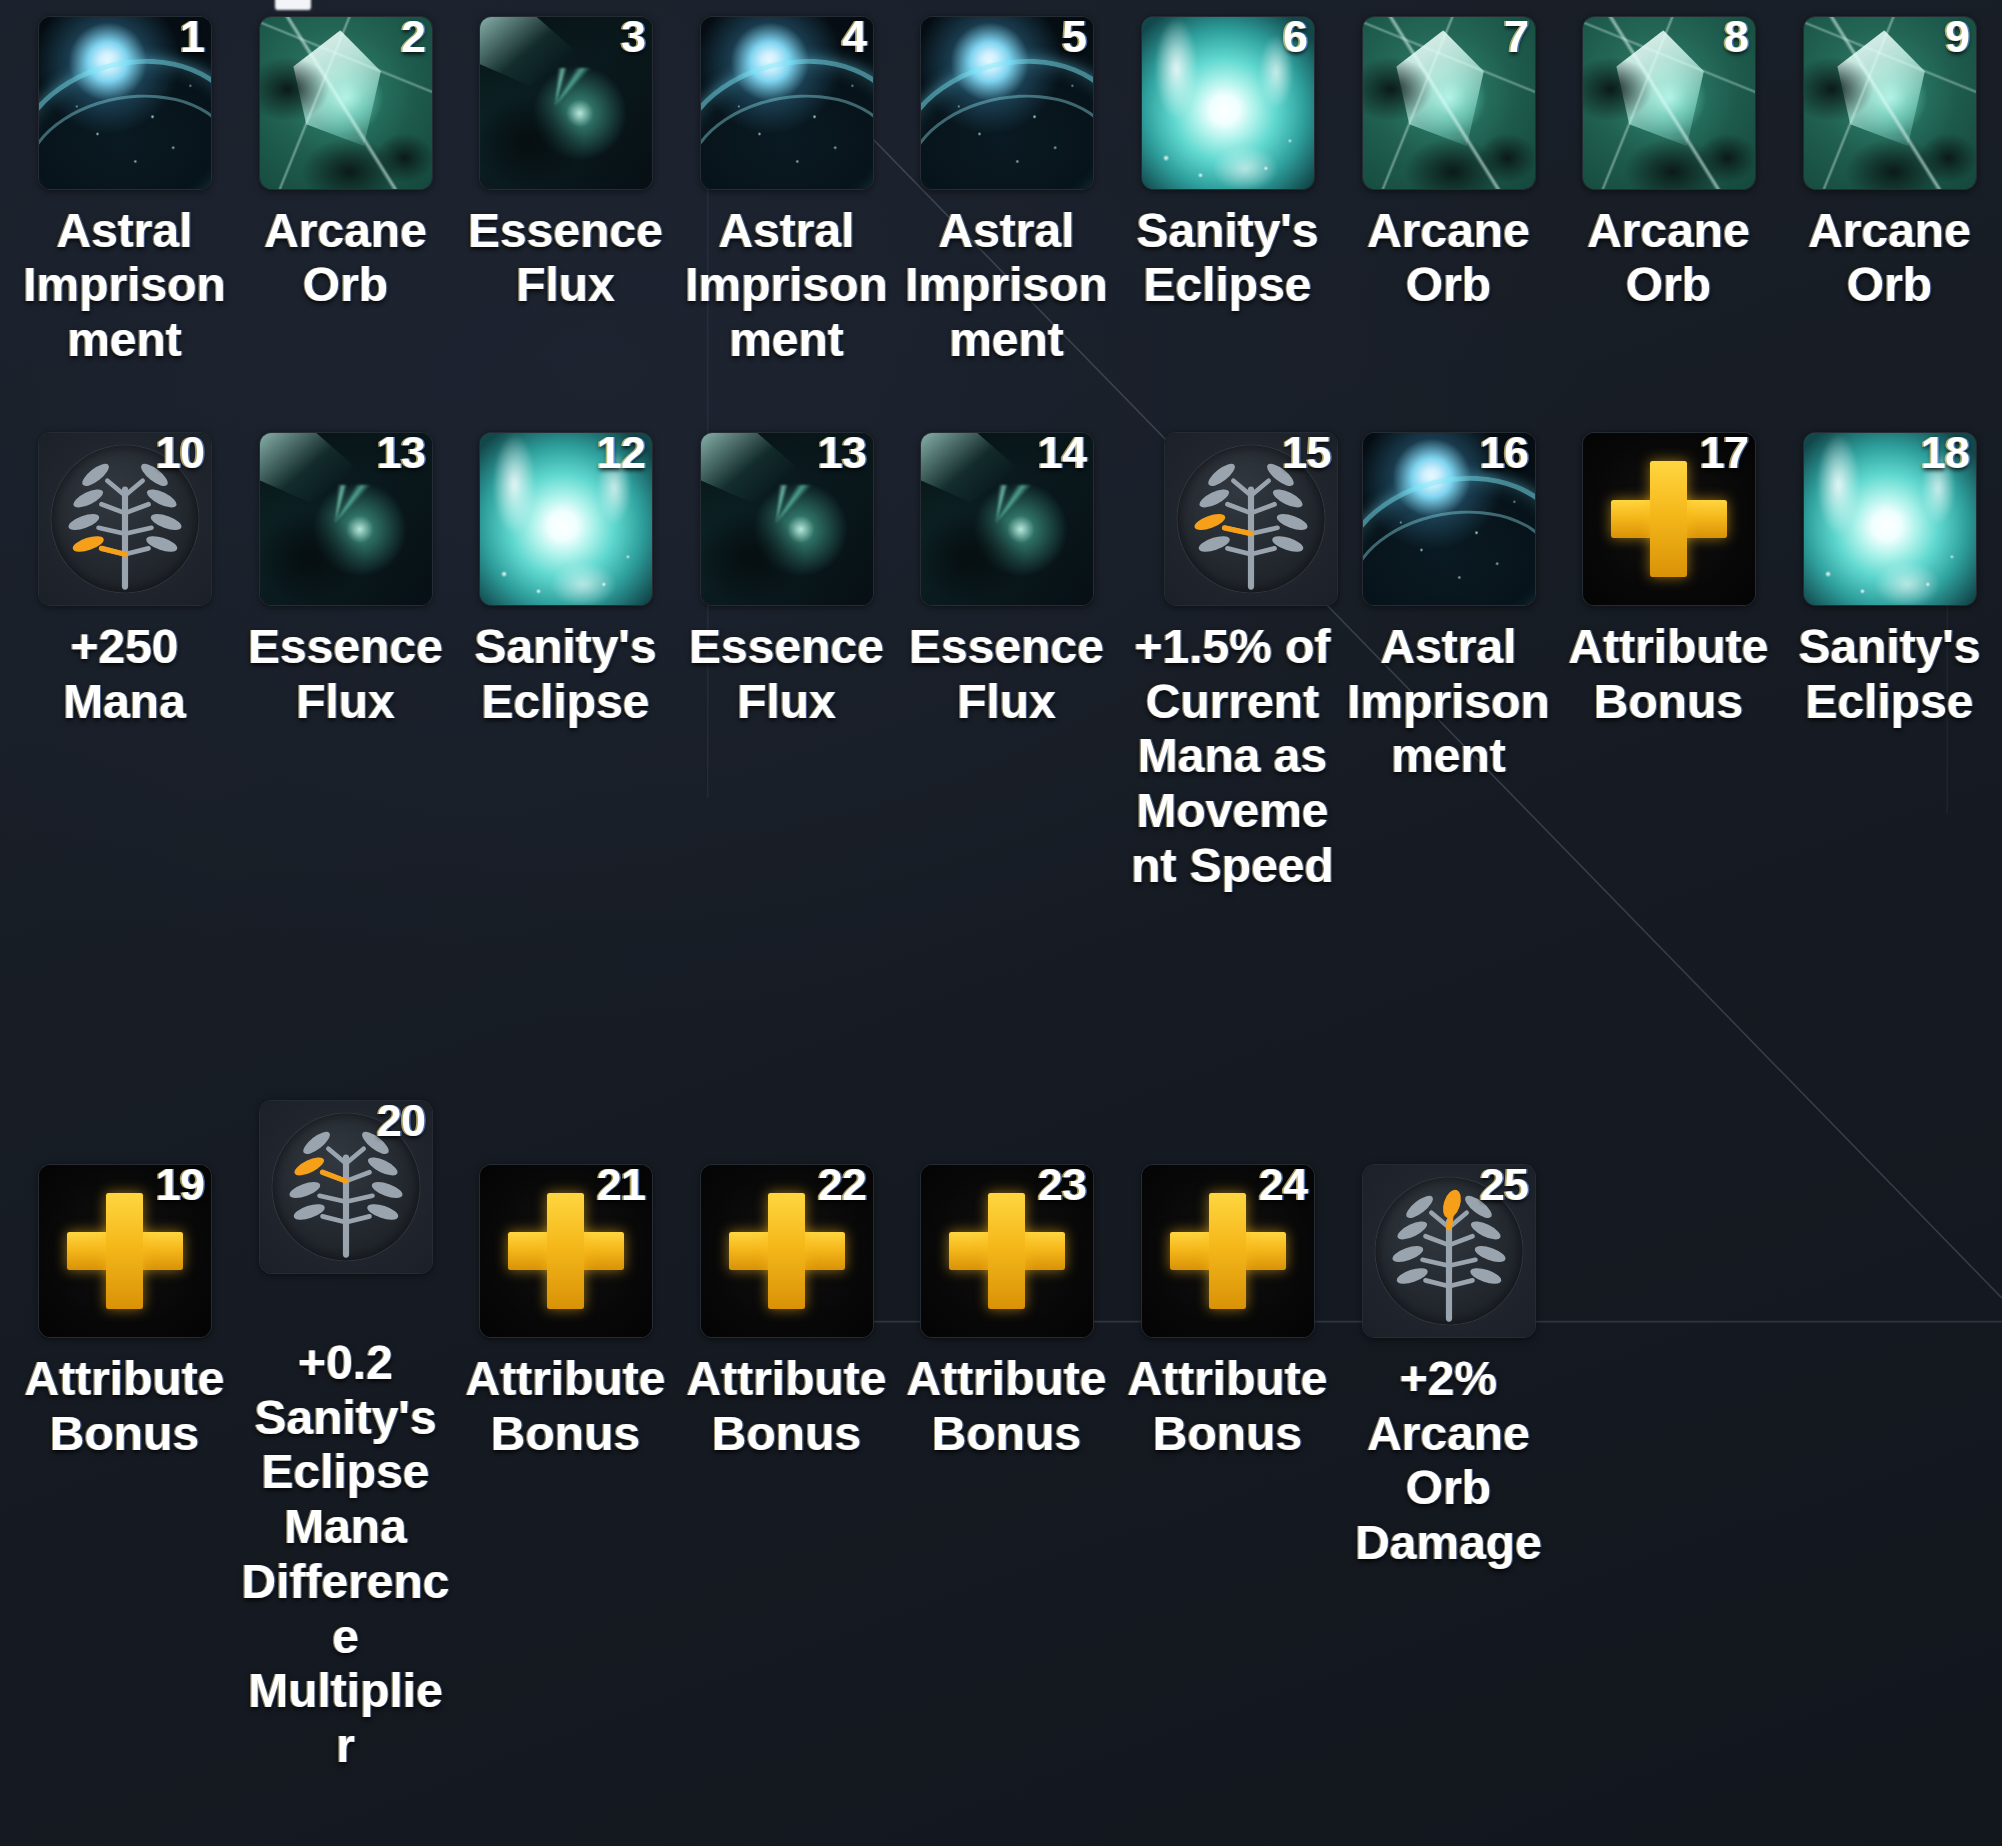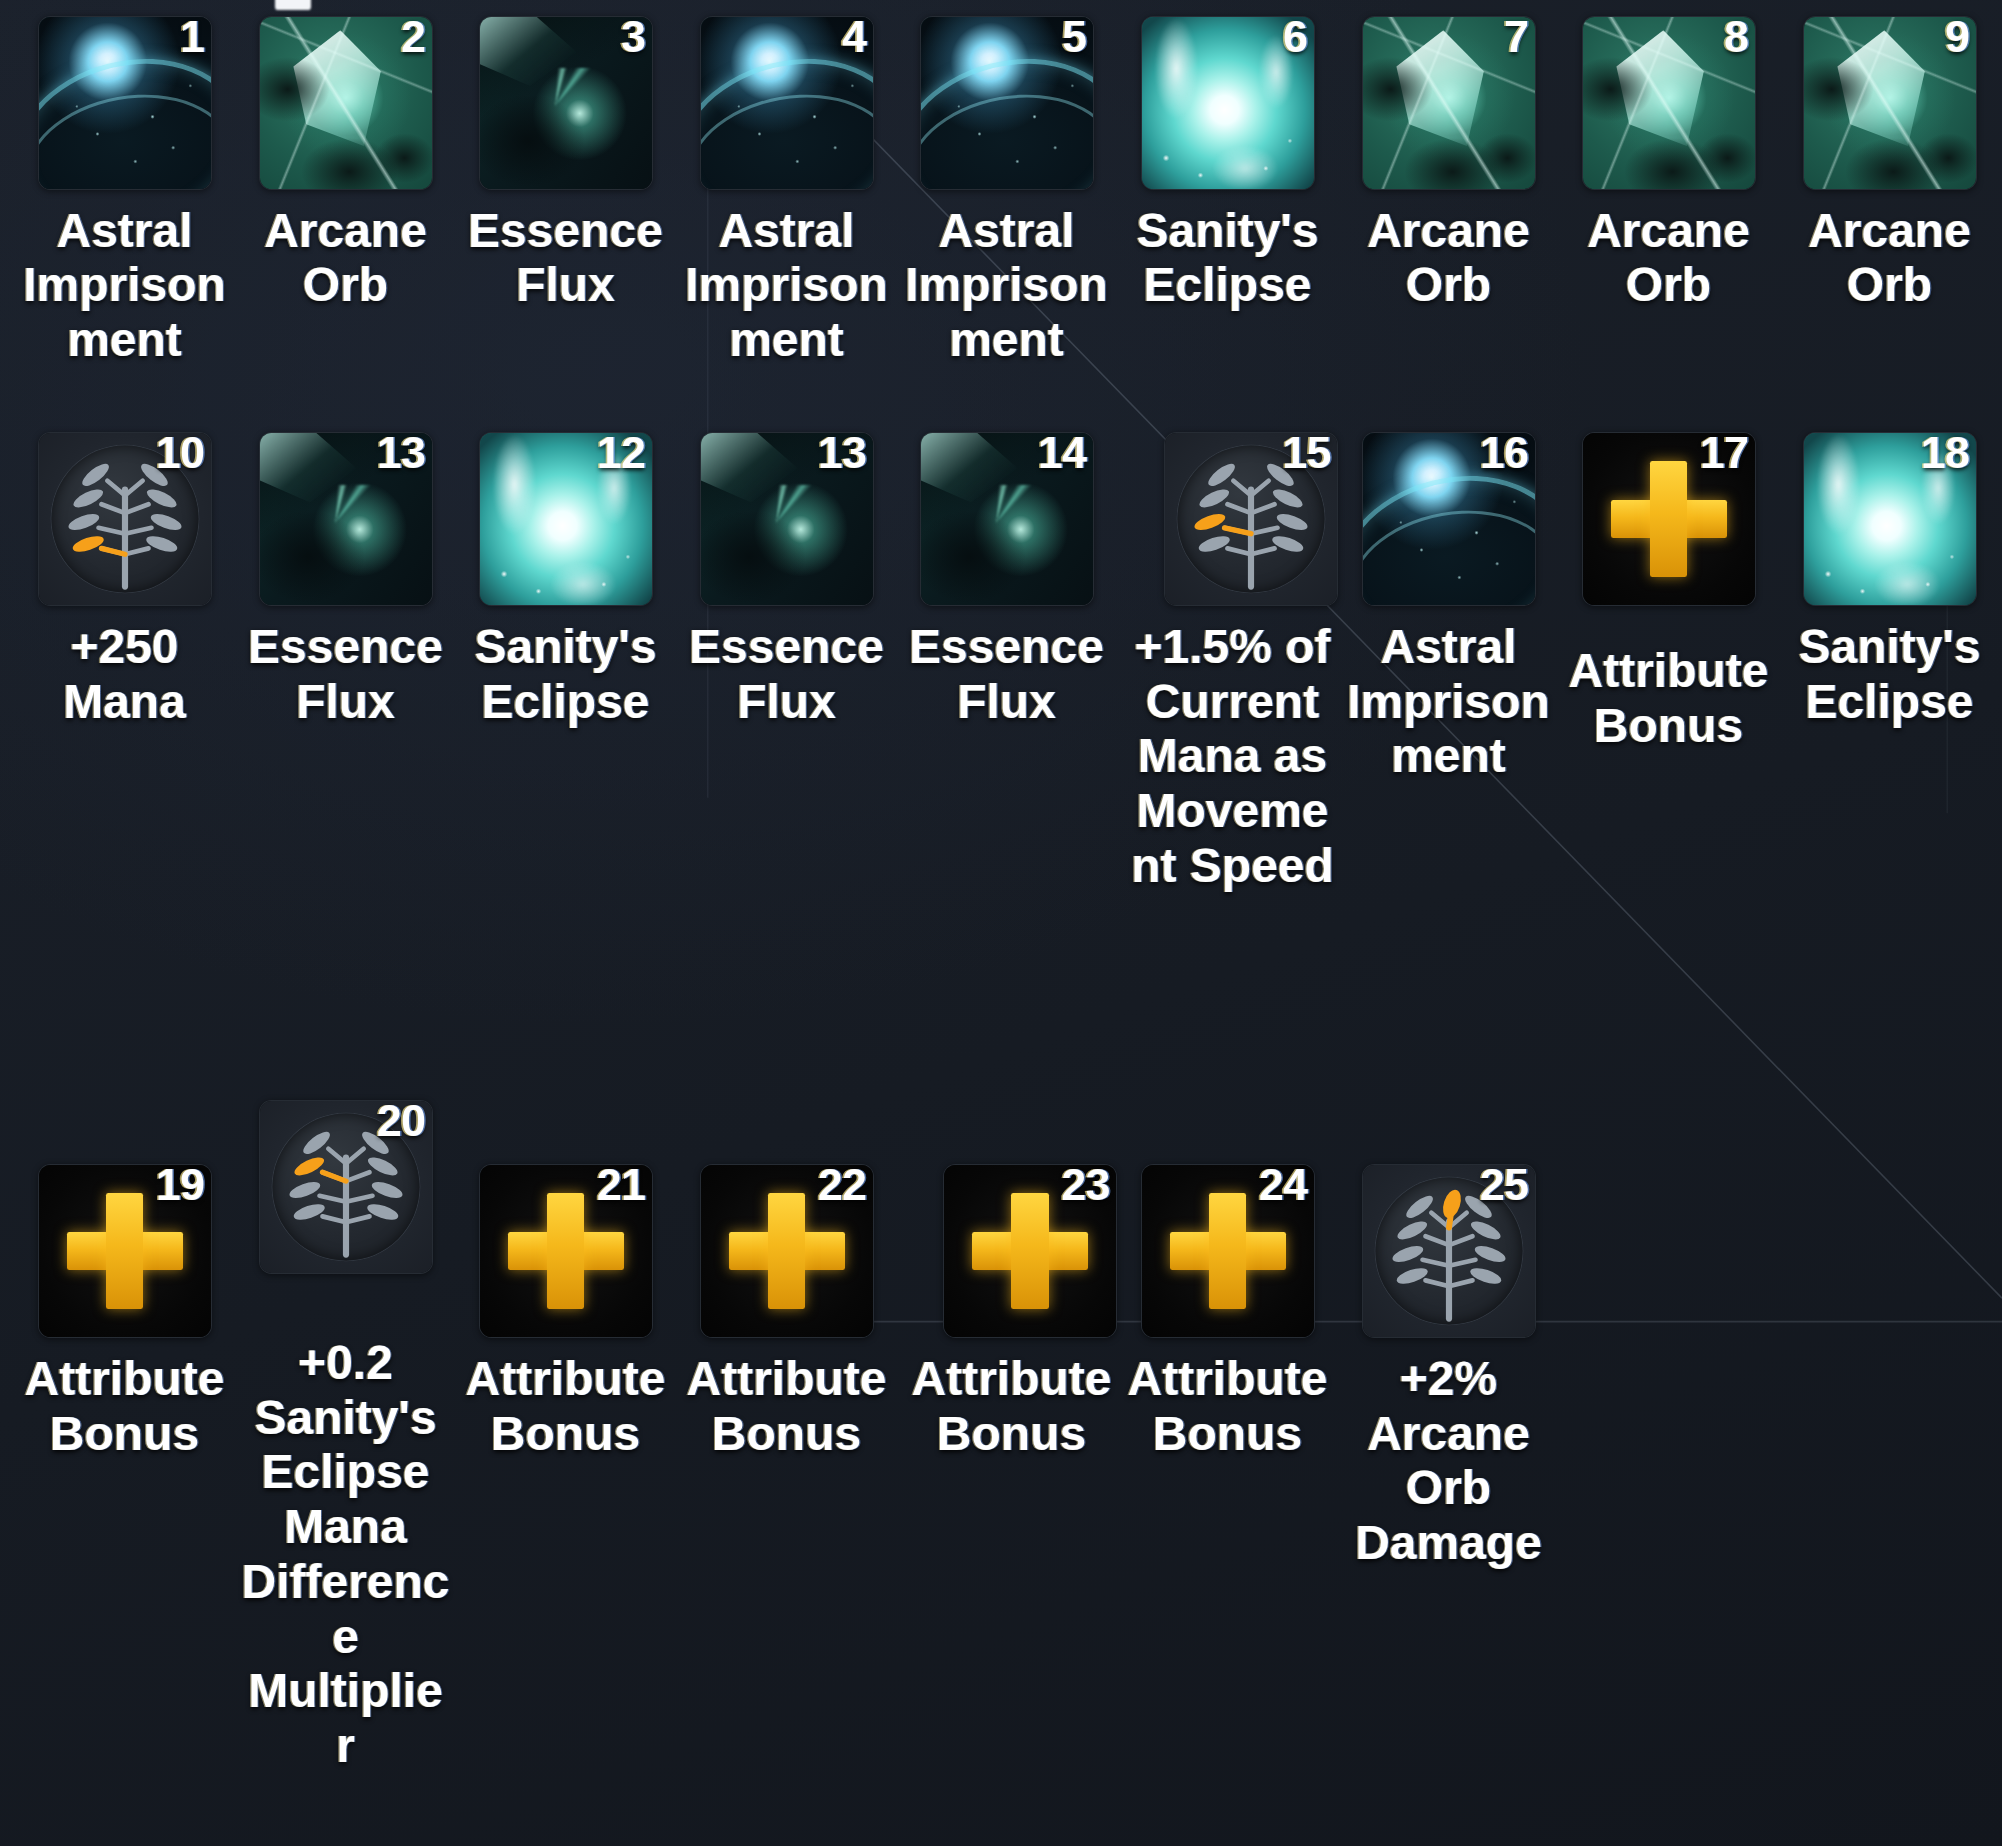--- a/index.html
+++ b/index.html
@@ -463,21 +463,21 @@
     </div>
     <div class="cell" style="left: 1338px; top: 432px;">
       <div class="icon-box">
         <div class="icon-art art-astral">
           <div class="astral-spark"></div>
         </div>
         <span class="num">16</span>
       </div>
       <div class="label">Astral Imprisonment</div>
     </div>
-    <div class="cell" style="left: 1558px; top: 432px; gap: 24px;">
+    <div class="cell" style="left: 1558px; top: 432px;">
       <div class="icon-box">
         <div class="icon-art art-attr">
           <div class="plus-glyph">
             <span class="bar h"></span>
             <span class="bar v"></span>
           </div>
         </div>
         <span class="num">17</span>
       </div>
       <div class="label">Attribute Bonus</div>
@@ -544,21 +544,21 @@
         <div class="icon-art art-attr">
           <div class="plus-glyph">
             <span class="bar h"></span>
             <span class="bar v"></span>
           </div>
         </div>
         <span class="num">22</span>
       </div>
       <div class="label">Attribute Bonus</div>
     </div>
-    <div class="cell" style="left: 896px; top: 1164px; align-items: flex-end;">
+    <div class="cell" style="left: 896px; top: 1164px;">
       <div class="icon-box">
         <div class="icon-art art-attr">
           <div class="plus-glyph">
             <span class="bar h"></span>
             <span class="bar v"></span>
           </div>
         </div>
         <span class="num">23</span>
       </div>
       <div class="label">Attribute Bonus</div>

